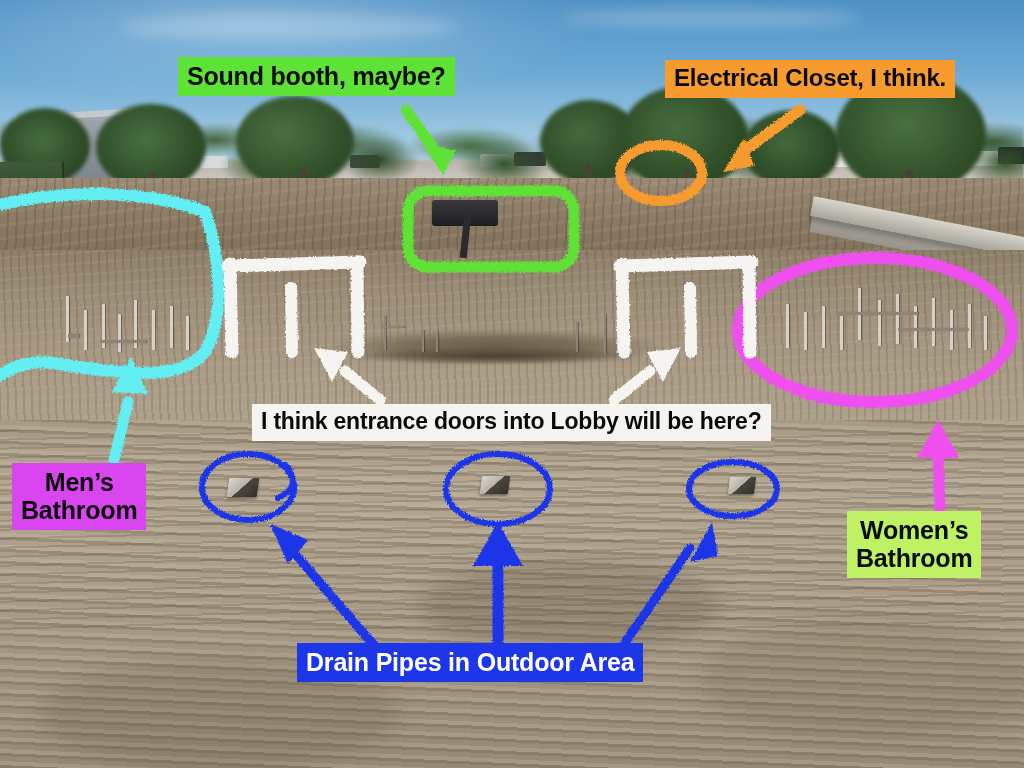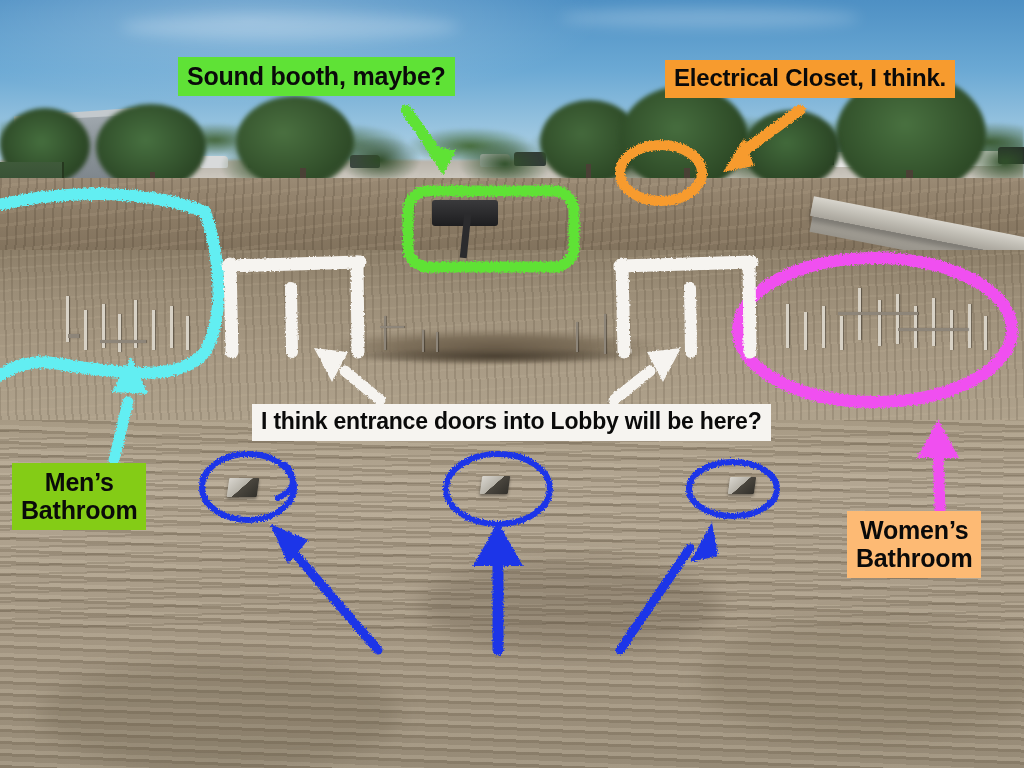--- a/index.html
+++ b/index.html
@@ -470,20 +470,21 @@
 
     <g></g>
   </svg>
 
   <div class="label" id="label-sound-booth" style="background:#5FE236;">Sound booth, maybe?</div>
 
   <div class="label" id="label-electrical" style="background:#F79B2E;">Electrical Closet, I think.</div>
 
   <div class="label" id="label-entrance" style="background:#F6F4F0;margin-left:20px;">I think entrance doors into Lobby will be here?</div>
 
-  <div class="label centered" id="label-mens" style="background:#84cc16;">Men’s
+  <div class="label centered" id="label-mens" style="background:#d946ef;">Men’s
 Bathroom</div>
 
-  <div class="label centered" id="label-womens" style="background:#fdba74;">Women’s
+  <div class="label centered" id="label-womens" style="background:#bef264;">Women’s
 Bathroom</div>
 
+  <div class="label" id="label-drain" style="background:#1C36E8;">Drain Pipes in Outdoor Area</div>
 
 </div>
 
 </body></html>

